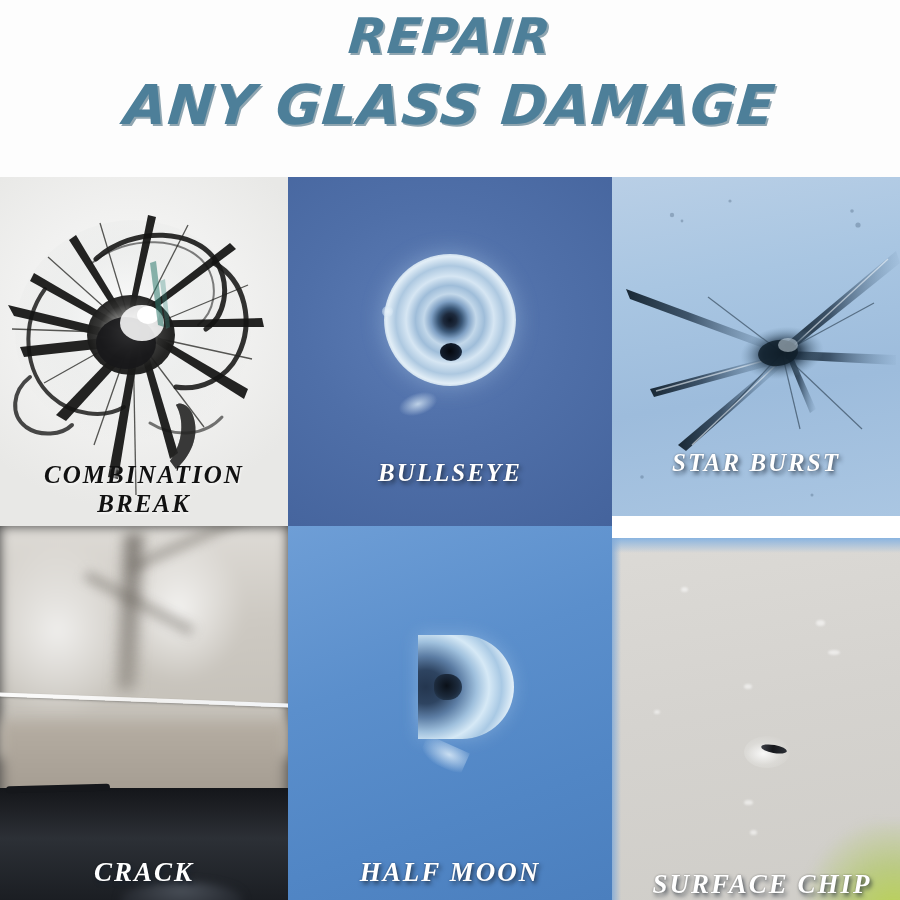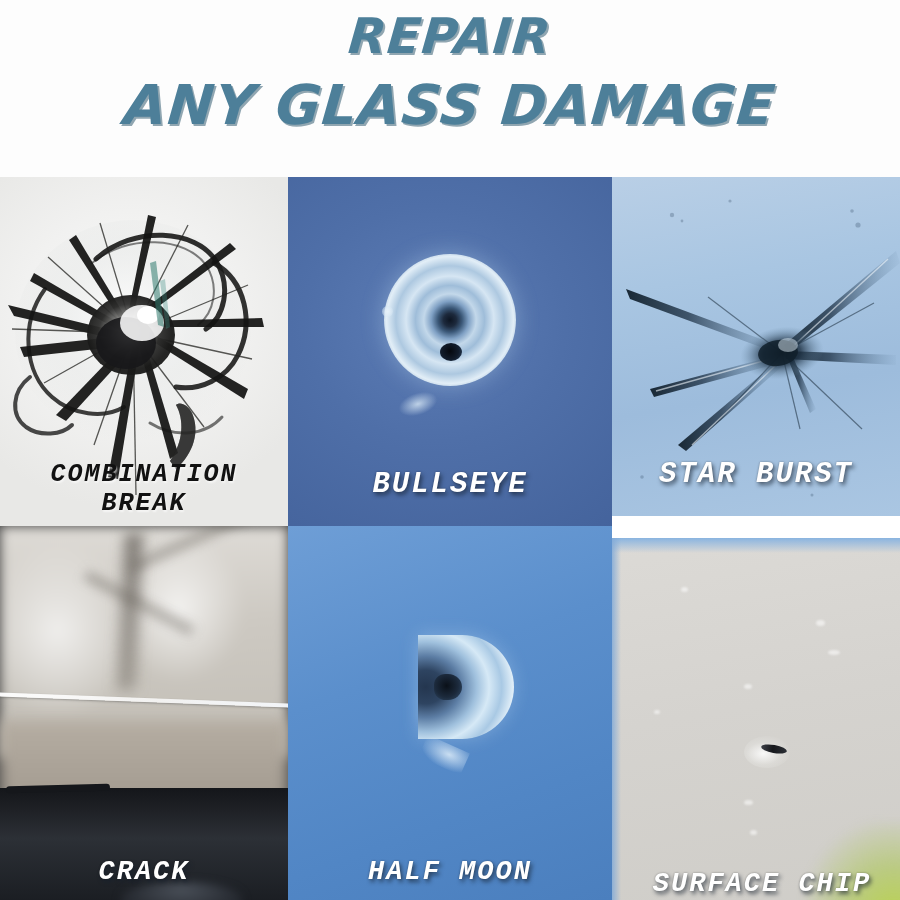--- a/index.html
+++ b/index.html
@@ -78,37 +78,37 @@
     position: absolute;
     inset: 0;
   }
 
   
   .caption {
     position: absolute;
     left: 0;
     width: 100%;
     text-align: center;
-    font-family: Liberation Mono, monospace;
+    font-family: Liberation Serif, serif;
     font-weight: 700;
     font-style: italic;
     text-transform: uppercase;
     letter-spacing: 2px;
     z-index: 9;
     pointer-events: none;
   }
   .caption.light {
     color: #ffffff;
     text-shadow: 2px 3px 4px rgba(20,30,45,0.65), 0 0 2px rgba(0,0,0,0.35);
   }
   .caption.dark {
     color: #111111;
     text-shadow: 1px 2px 2px rgba(255,255,255,0.6);
   }
-  .cap-top    { bottom: 26px; font-size: 29px; line-height: 30px; margin-top: 32px; }
+  .cap-top    { bottom: 38px; font-size: 25px; line-height: 30px; margin-top: 32px; }
   .cap-bottom { bottom: 12px; font-size: 27px; line-height: 32px; }
   .cap-two-line { bottom: 8px; font-size: 25px; line-height: 29px; }
 
   
   .bg-combination {
     background:
       radial-gradient(ellipse 70% 55% at 45% 40%, #fbfbfb 0%, #f1f1f0 55%, #e8e8e6 100%);
   }
 
   

